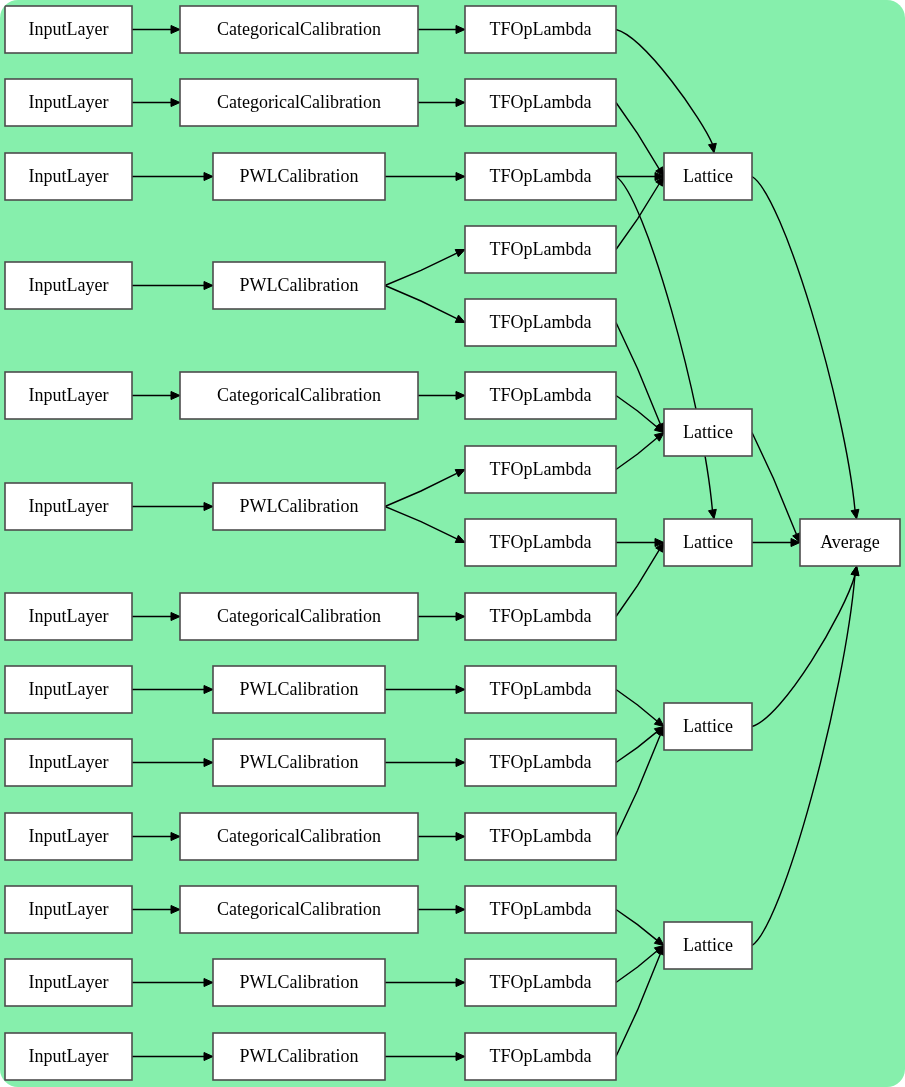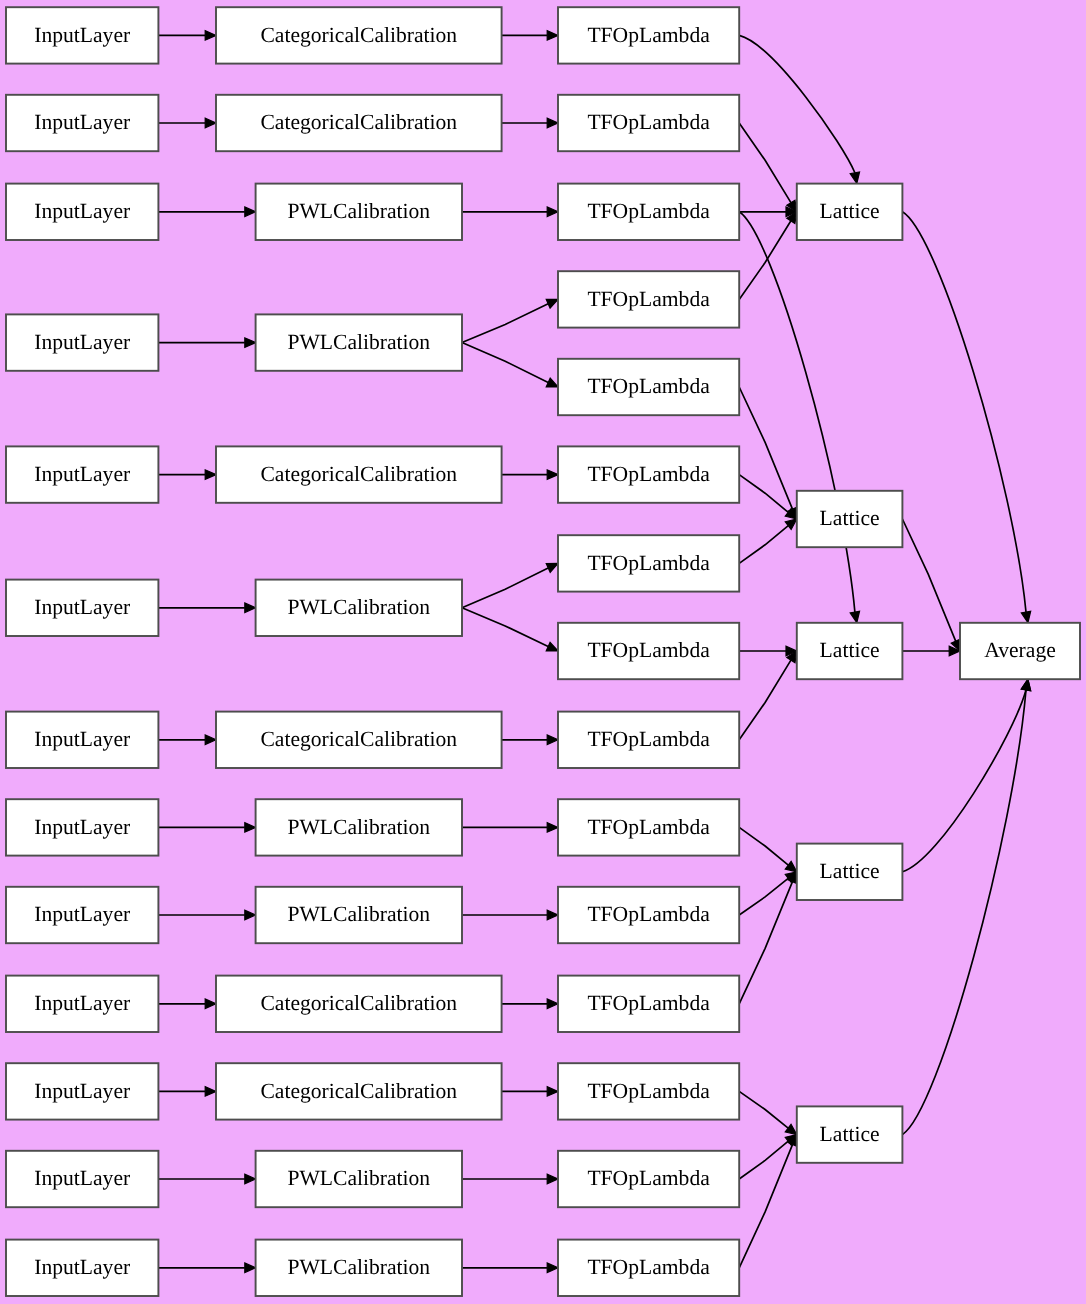--- a/index.html
+++ b/index.html
@@ -4,23 +4,24 @@
 <style>
   html, body {
     margin: 0;
     padding: 0;
     background: #ffffff;
   }
   #diagram-root {
     position: relative;
     width: 905px;
     height: 1087px;
-    background: #f0abfc;
+    background: #86efac;
     font-family: "Liberation Serif", "DejaVu Serif", serif;
     overflow: hidden;
+    border-radius: 18px;
   }
   svg#graph {
     display: block;
     width: 905px;
     height: 1087px;
   }
   .node-box {
     fill: #ffffff;
     stroke: #4d4d4d;
     stroke-width: 1.6;

